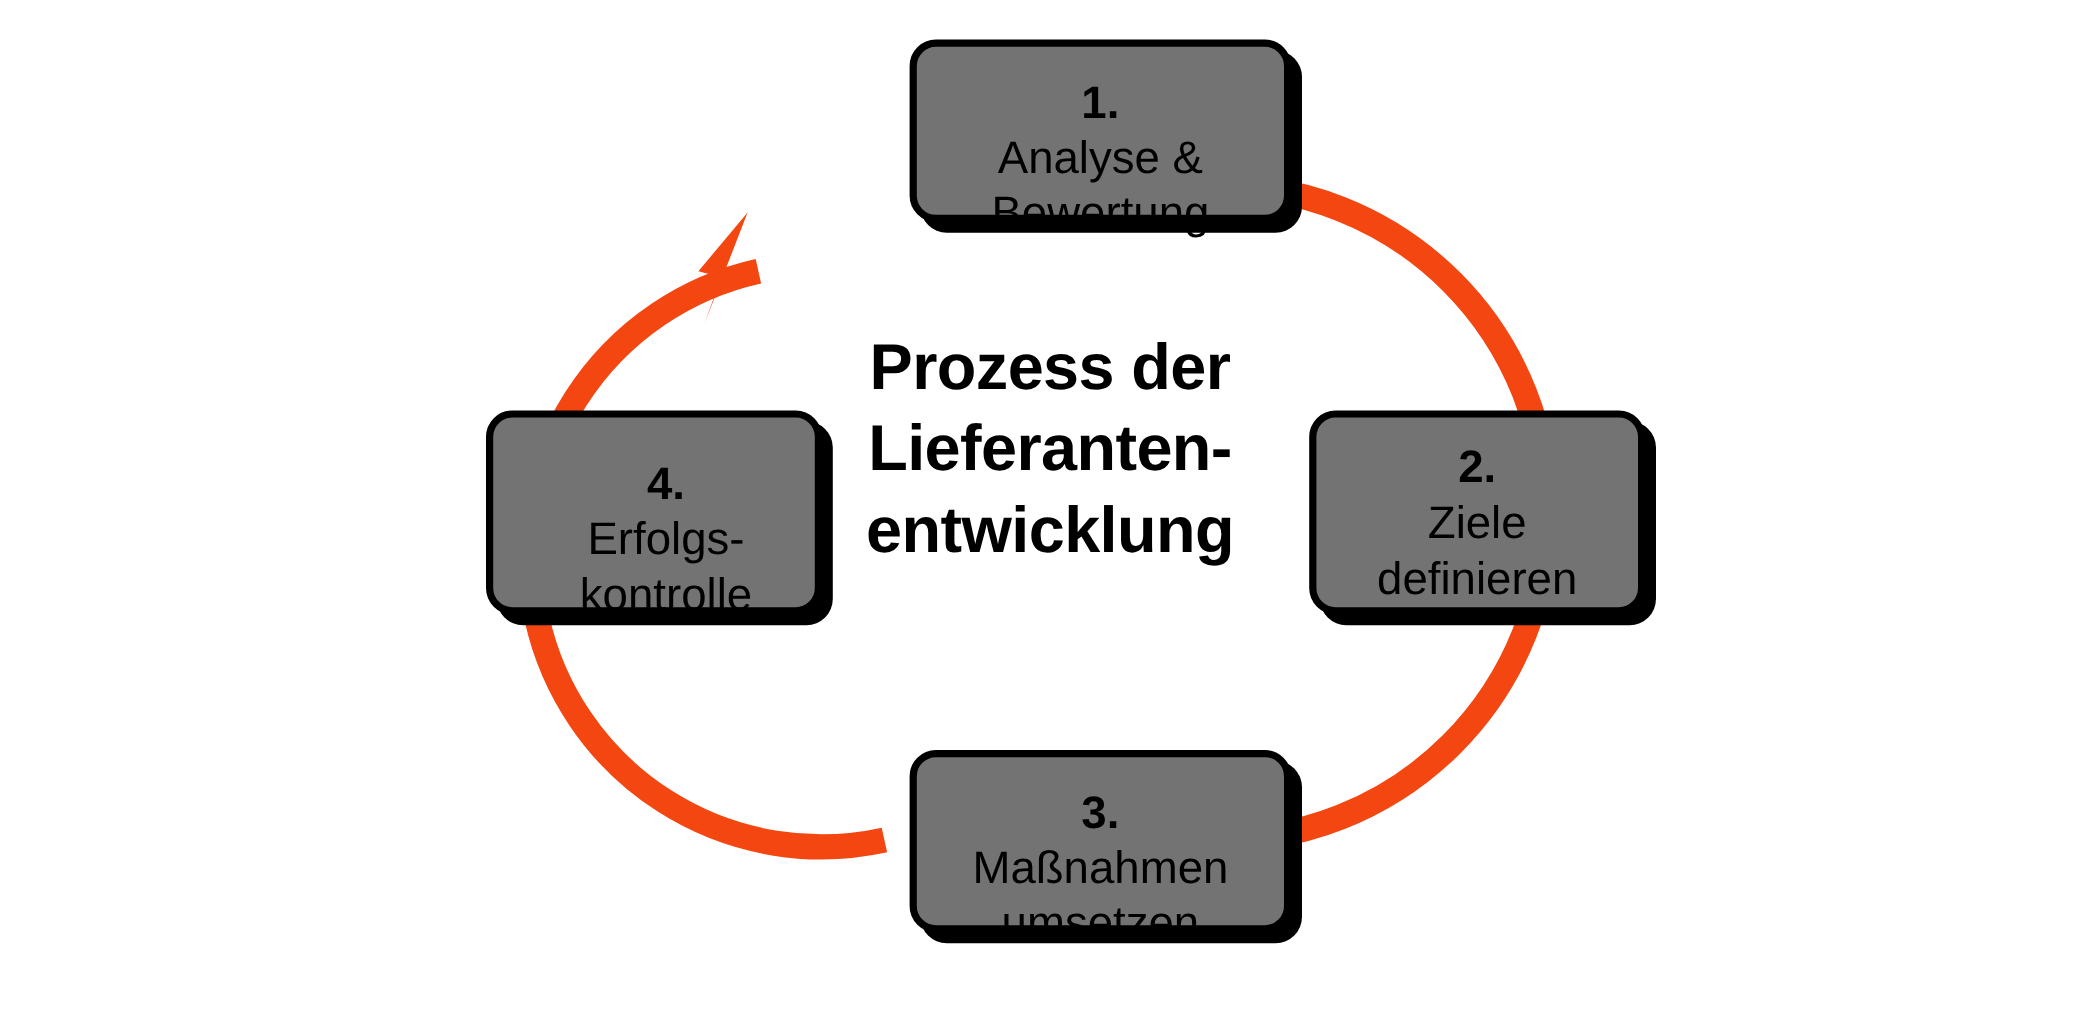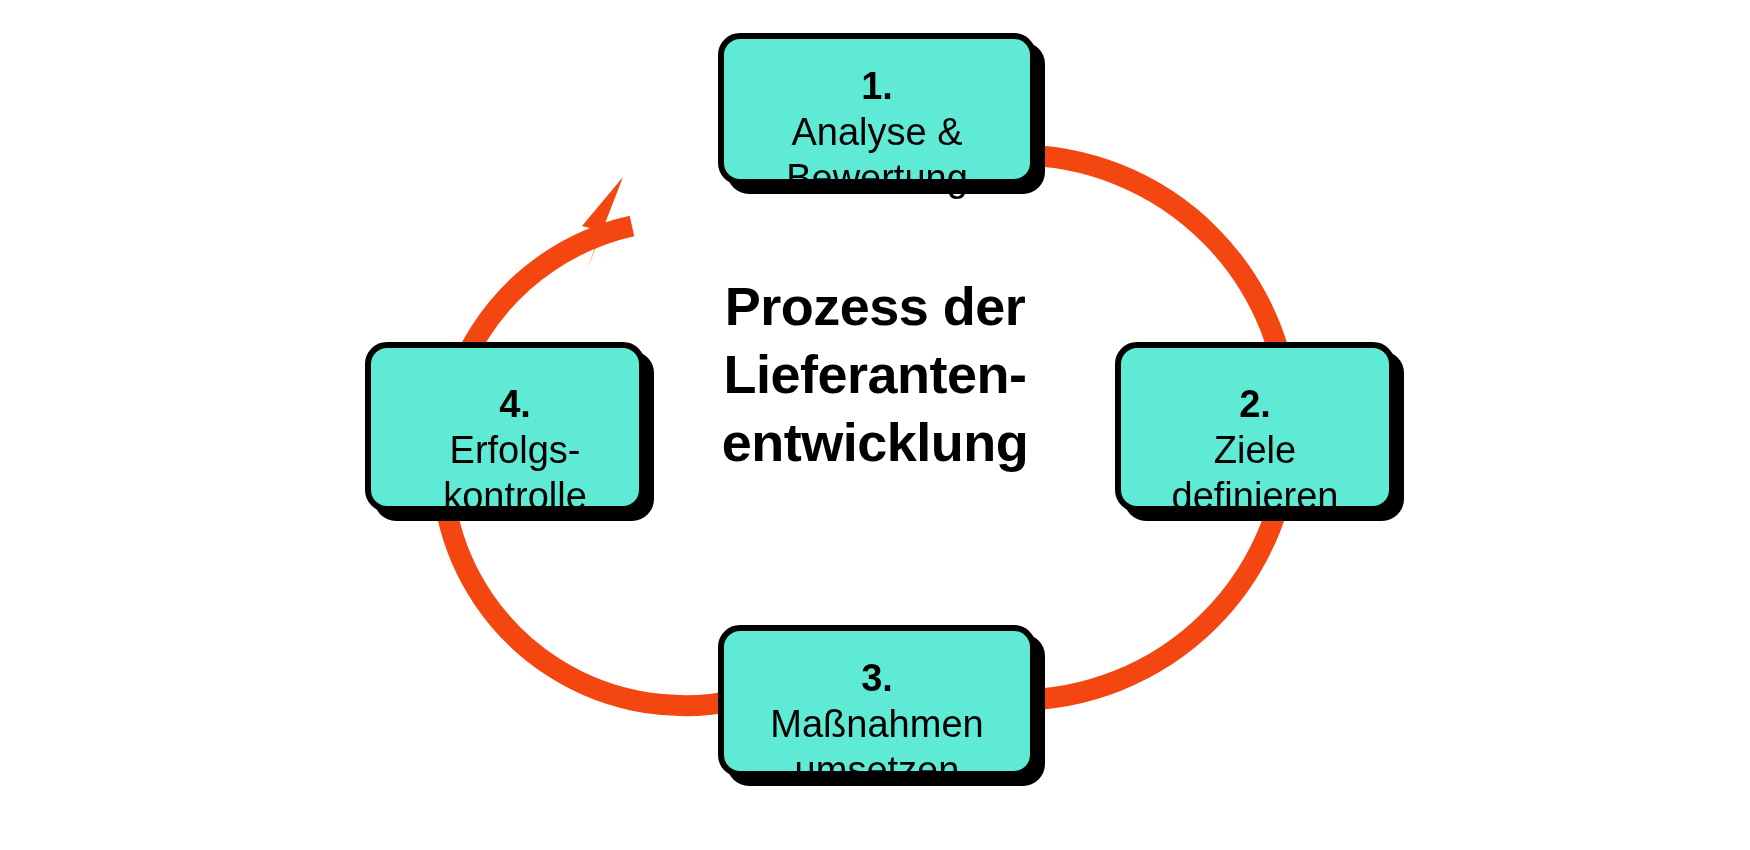--- a/index.html
+++ b/index.html
@@ -20,43 +20,44 @@
   #cycle-svg {
     position: absolute;
     left: 0;
     top: 0;
     width: 1750px;
     height: 850px;
   }
   .node-box {
     position: absolute;
     box-sizing: border-box;
-    background: #5eead4;
+    background: #737373;
     border: 6px solid #000000;
     border-radius: 22px;
     box-shadow: 9px 9px 0 0 #000000;
     display: flex;
     align-items: center;
     justify-content: center;
     text-align: center;
     z-index: 5;
+    margin-left: 40px;
   }
   .node-label {
     font-family: "Liberation Sans", sans-serif;
     font-size: 38px;
     line-height: 1.22;
     color: #000000;
     padding: 0 10px;
     white-space: pre-line;
   }
   .node-label .step-num {
     font-weight: bold;
   }
   #box-1 { left: 718px; top: 33px;  width: 318px; height: 152px; }
-  #box-2 { left: 1115px; top: 342px; width: 280px; height: 170px; }
+  #box-2 { left: 1051px; top: 342px; width: 280px; height: 170px; align-items: flex-end; }
   #box-3 { left: 718px;  top: 625px; width: 318px; height: 152px; }
   #box-4 { left: 365px;  top: 342px; width: 280px; height: 170px; padding-left: 20px; }
 
   #center-title {
     position: absolute;
     left: 595px;
     top: 272px;
     width: 560px;
     text-align: center;
     z-index: 4;

